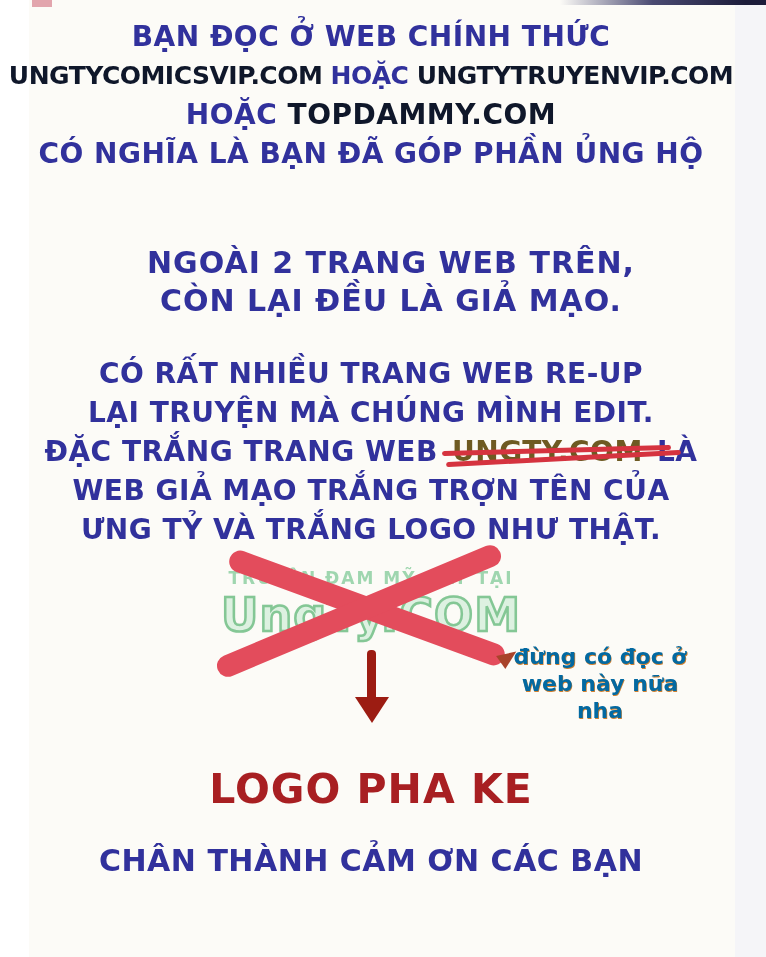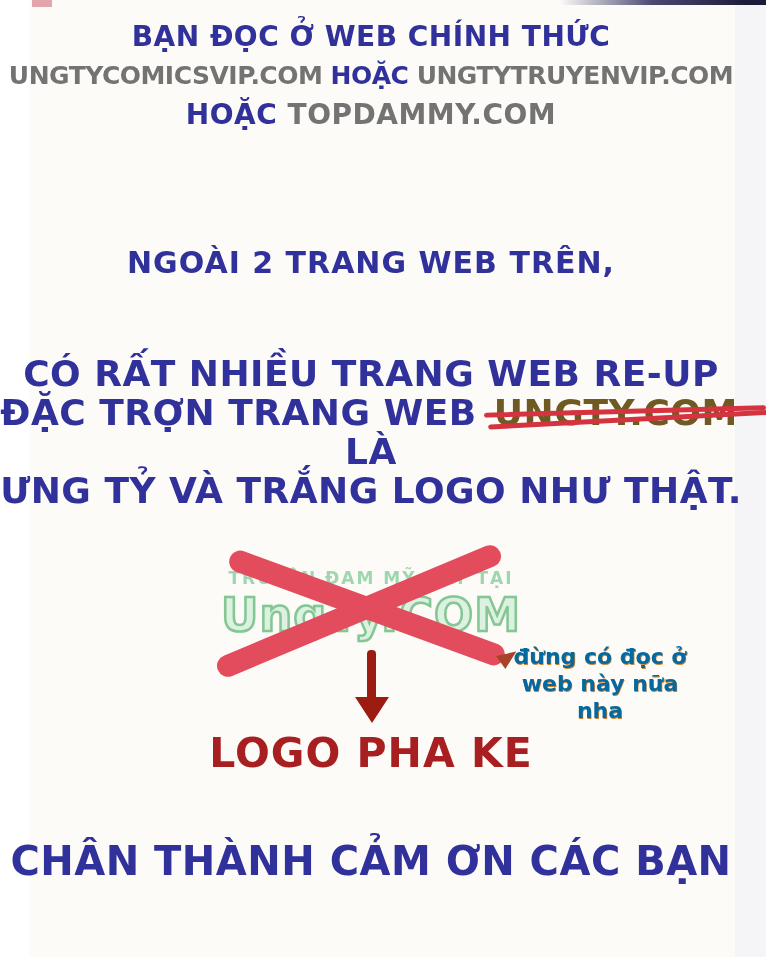--- a/index.html
+++ b/index.html
@@ -10,28 +10,28 @@
   }
   
   .left-strip{position:absolute;left:0;top:0;width:29px;height:957px;background:#ffffff;}
   .right-strip{position:absolute;right:0;top:4px;width:31px;height:953px;background:#f5f5f8;}
   .top-navy-bar{position:absolute;top:0;left:560px;width:206px;height:5px;
     background:linear-gradient(90deg,rgba(40,40,80,0),#4a4a72 45%,#1c1c3a 90%);}
   .pink-patch{position:absolute;left:32px;top:0;width:20px;height:7px;background:#e2a5ad;}
 
   .txt{position:absolute;left:0;width:742px;text-align:center;}
   .blue{color:#31319c;}
-  .red{color:#737373;}
+  .red{color:#0f172a;}
 
   .header{top:17px;font-size:28px;line-height:39px;letter-spacing:0.5px;}
   .header .sites{font-size:25px;letter-spacing:-0.5px;}
 
-  .warning{top:244px;font-size:30px;line-height:38px;letter-spacing:1px;}
+  .warning{top:244px;font-size:30px;line-height:38px;letter-spacing:1px;padding-left:20px;}
 
-  .detail{top:354px;font-size:36px;line-height:39px;letter-spacing:0.5px;text-align:center;}
+  .detail{top:354px;font-size:28px;line-height:39px;letter-spacing:0.5px;text-align:center;}
 
   
   .fake-site{position:relative;display:inline-block;color:#6e5a22;padding:0 4px;}
   .strike{position:absolute;height:5px;background:#d5333f;border-radius:3px;}
   .strike.s1{left:-6px;right:-24px;top:42%;transform:rotate(-1.5deg);}
   .strike.s2{left:-2px;right:-34px;top:62%;transform:rotate(-3deg);}
 
   
   .logo-tagline{top:568px;font-size:17px;letter-spacing:2px;color:#9fd6af;}
   .logo-name{top:588px;font-size:46px;letter-spacing:1px;color:#ddf1e1;
@@ -52,23 +52,23 @@
     color:#0369a1;font-size:22px;line-height:27px;letter-spacing:0;
     text-shadow:0.6px 0.6px 0 #d08030;margin-top:36px;}
 
   
   .down-arrow-shaft{position:absolute;left:367px;top:650px;width:9px;height:52px;
     background:#9c1c12;border-radius:4px;}
   .down-arrow-head{position:absolute;left:355px;top:697px;width:0;height:0;
     border-left:17px solid transparent;border-right:17px solid transparent;
     border-top:26px solid #9c1c12;}
 
-  .logo-caption{top:729px;font-size:41px;letter-spacing:1px;color:#a81f22;}
+  .logo-caption{top:765px;font-size:41px;letter-spacing:1px;color:#a81f22;}
 
-  .footer{top:842px;font-size:40px;line-height:38px;letter-spacing:0.5px;}
+  .footer{top:842px;font-size:30px;line-height:38px;letter-spacing:0.5px;}
 </style>
 </head>
 <body>
 
 <div class="page">
 
   <div class="left-strip"></div>
   <div class="right-strip"></div>
   <div class="top-navy-bar"></div>
   <div class="pink-patch"></div>
@@ -76,31 +76,37 @@
   <div class="txt header">
     <div>
       <span class="blue">BẠN ĐỌC Ở WEB CHÍNH THỨC</span>
     </div>
     <div class="sites">
       <span class="red">UNGTYCOMICSVIP.COM</span><span class="blue"> HOẶC </span><span class="red">UNGTYTRUYENVIP.COM</span>
     </div>
     <div>
       <span class="blue">HOẶC </span><span class="red">TOPDAMMY.COM</span>
     </div>
+    <div>
+      <span class="blue">CÓ NGHĨA LÀ BẠN ĐÃ GÓP PHẦN ỦNG HỘ</span>
+    </div>
   </div>
 
   <div class="txt warning blue">
     <div>NGOÀI 2 TRANG WEB TRÊN,</div>
+    <div>CÒN LẠI ĐỀU LÀ GIẢ MẠO.</div>
   </div>
 
   <div class="txt detail blue">
     <div>CÓ RẤT NHIỀU TRANG WEB RE-UP</div>
+    <div>LẠI TRUYỆN MÀ CHÚNG MÌNH EDIT.</div>
     <div>
-      <span class="blue">ĐẶC TRỢN TRANG WEB </span><span class="fake-site"><span>UNGTY.COM</span><i class="strike s1"></i><i class="strike s2"></i></span><span class="blue"> LÀ</span>
+      <span class="blue">ĐẶC TRẮNG TRANG WEB </span><span class="fake-site"><span>UNGTY.COM</span><i class="strike s1"></i><i class="strike s2"></i></span><span class="blue"> LÀ</span>
     </div>
+    <div>WEB GIẢ MẠO TRẮNG TRỢN TÊN CỦA</div>
     <div>ƯNG TỶ VÀ TRẮNG LOGO NHƯ THẬT.</div>
   </div>
 
   <div class="txt logo-tagline">TRUYỆN ĐAM MỸ HAY TẠI</div>
   <div class="txt logo-name">UngTy.COM</div>
 
   <div class="xmark">
     <div class="xstroke a"></div>
     <div class="xstroke b"></div>
     <div class="x-arrowhead"></div>

